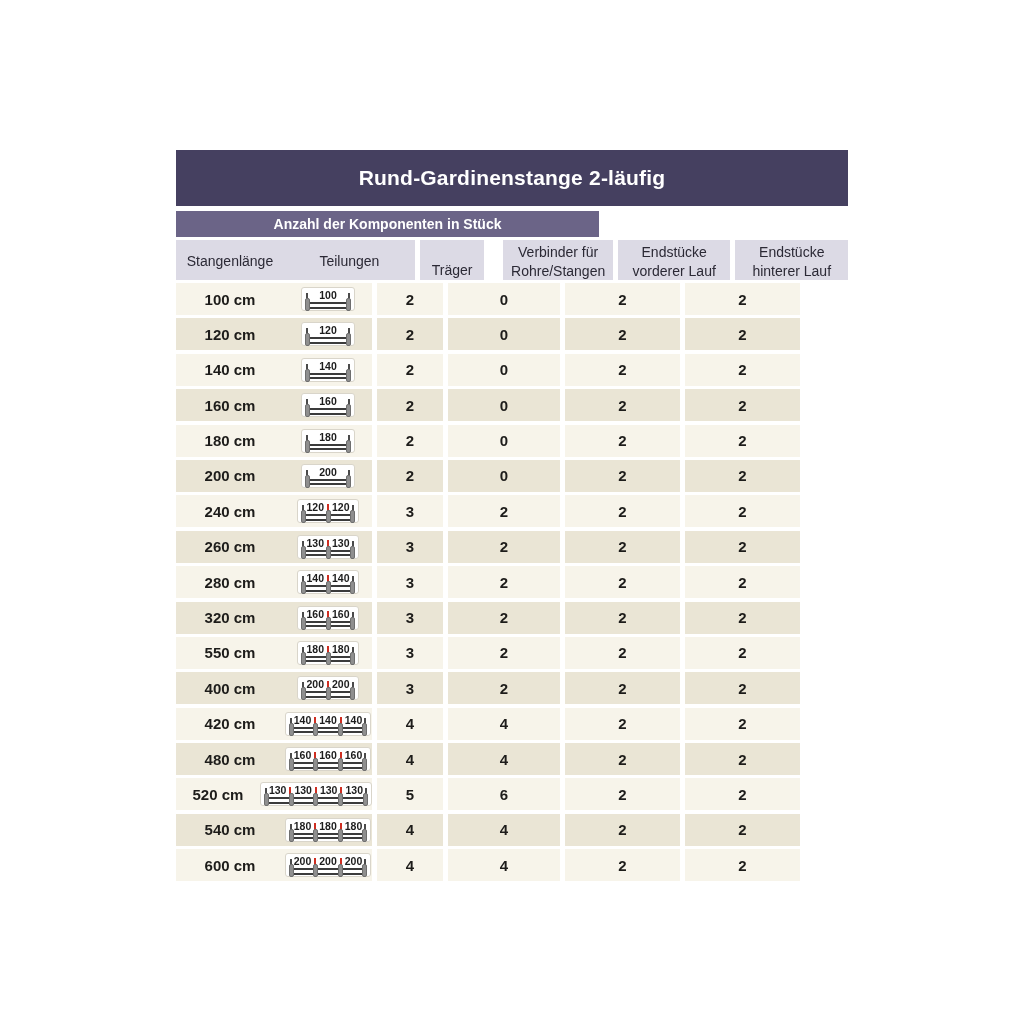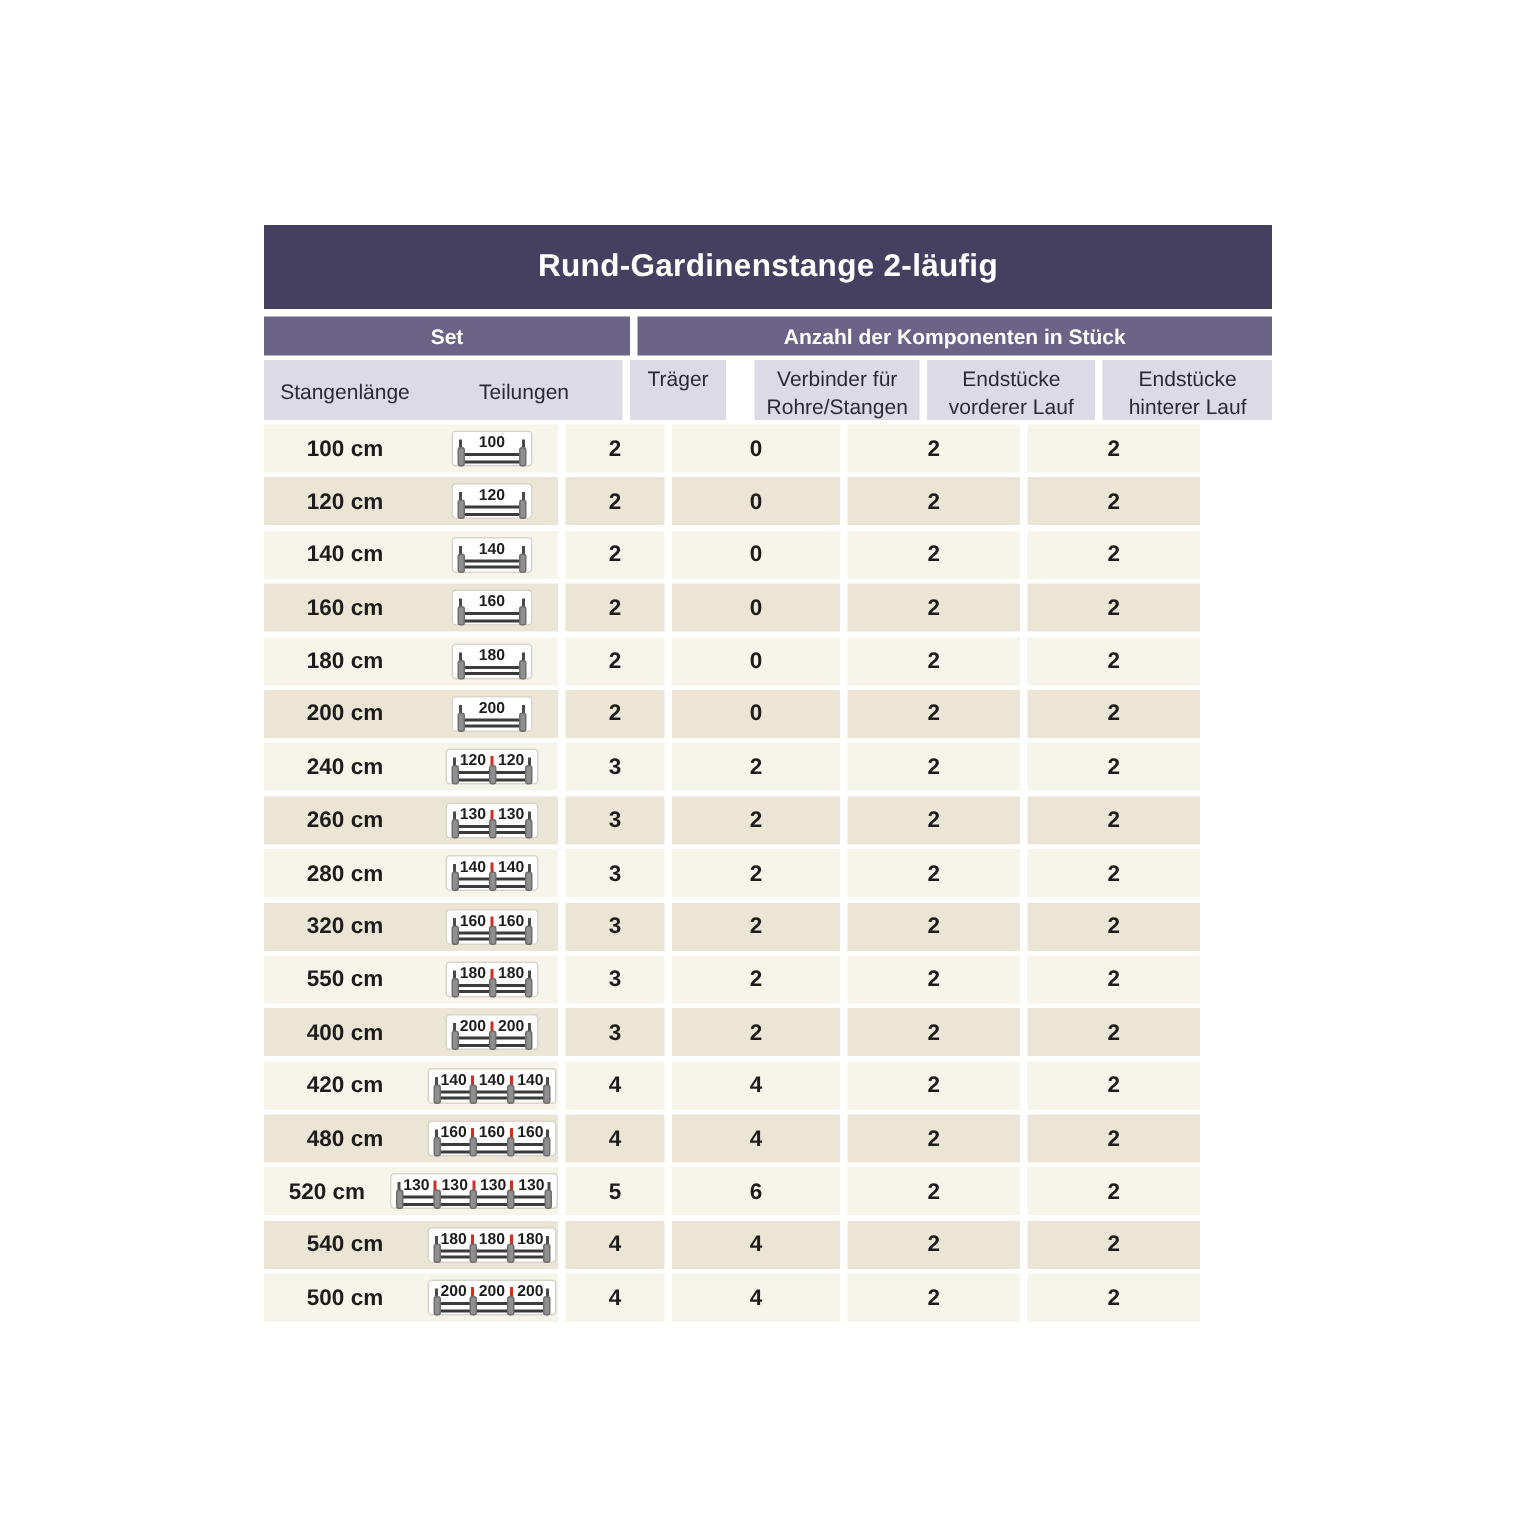--- a/index.html
+++ b/index.html
@@ -32,21 +32,21 @@
   .ch{
     background:var(--colheader_bg);color:var(--colheader_text);
     font-size:14px;line-height:19px;text-align:center;
     display:flex;flex-direction:column;align-items:center;
     padding-top:3px;box-sizing:border-box;
   }
   .ch.set-cell{width:244px;margin-right:5px;flex-direction:row;align-items:center;padding-top:3px;}
   .ch.set-cell .sub{display:inline-block;}
   .ch.set-cell .sub.len{width:108px;text-align:center;}
   .ch.set-cell .sub.div{flex:1;text-align:center;}
-  .ch.c-traeger{width:66px;margin-right:19px;}
+  .ch.c-traeger{width:66px;margin-right:19px;justify-content:flex-end;}
   .ch.c-verb{width:112px;margin-right:5px;}
   .ch.c-endv{width:115px;margin-right:5px;}
   .ch.c-endh{width:115px;}
 
   
   .data-row{display:flex;height:32px;margin-bottom:3.4px;}
   .data-row .cell{box-sizing:border-box;}
   .data-row.odd .cell{background:var(--row_light);}
   .data-row.even .cell{background:var(--row_dark);}
   .cell.set-cell{width:196px;margin-right:5px;display:flex;align-items:center;}
@@ -87,21 +87,20 @@
   }
 </style>
 </head>
 <body>
 
 <div class="table-wrap">
 
   <div class="title-bar">Rund-Gardinenstange 2-läufig</div>
 
   <div class="group-row">
-    <div class="group-cell set">Set</div>
     <div class="group-cell comp">Anzahl der Komponenten in Stück</div>
   </div>
 
   <div class="colhead-row">
     <div class="ch set-cell">
       <span class="sub len">Stangenlänge</span>
       <span class="sub div">Teilungen</span>
     </div>
     <div class="ch c-traeger">
       <div>Träger</div>
@@ -561,21 +560,21 @@
           </div>
     </div>
     <div class="cell num n-traeger">4</div>
     <div class="cell num n-verb">4</div>
     <div class="cell num n-endv">2</div>
     <div class="cell num n-endh">2</div>
   </div>
 
   <div class="data-row odd">
     <div class="cell set-cell">
-      <div class="length-label">500 cm</div>
+      <div class="length-label">600 cm</div>
       <div class="icon-area">
             <span class="div-icon">
               <span class="num-row">
                 <i class="tick end"></i>
                 <b class="seg-num">200</b>
                 <i class="tick mid"></i>
                 <b class="seg-num">200</b>
                 <i class="tick mid"></i>
                 <b class="seg-num">200</b>
                 <i class="tick end"></i>

